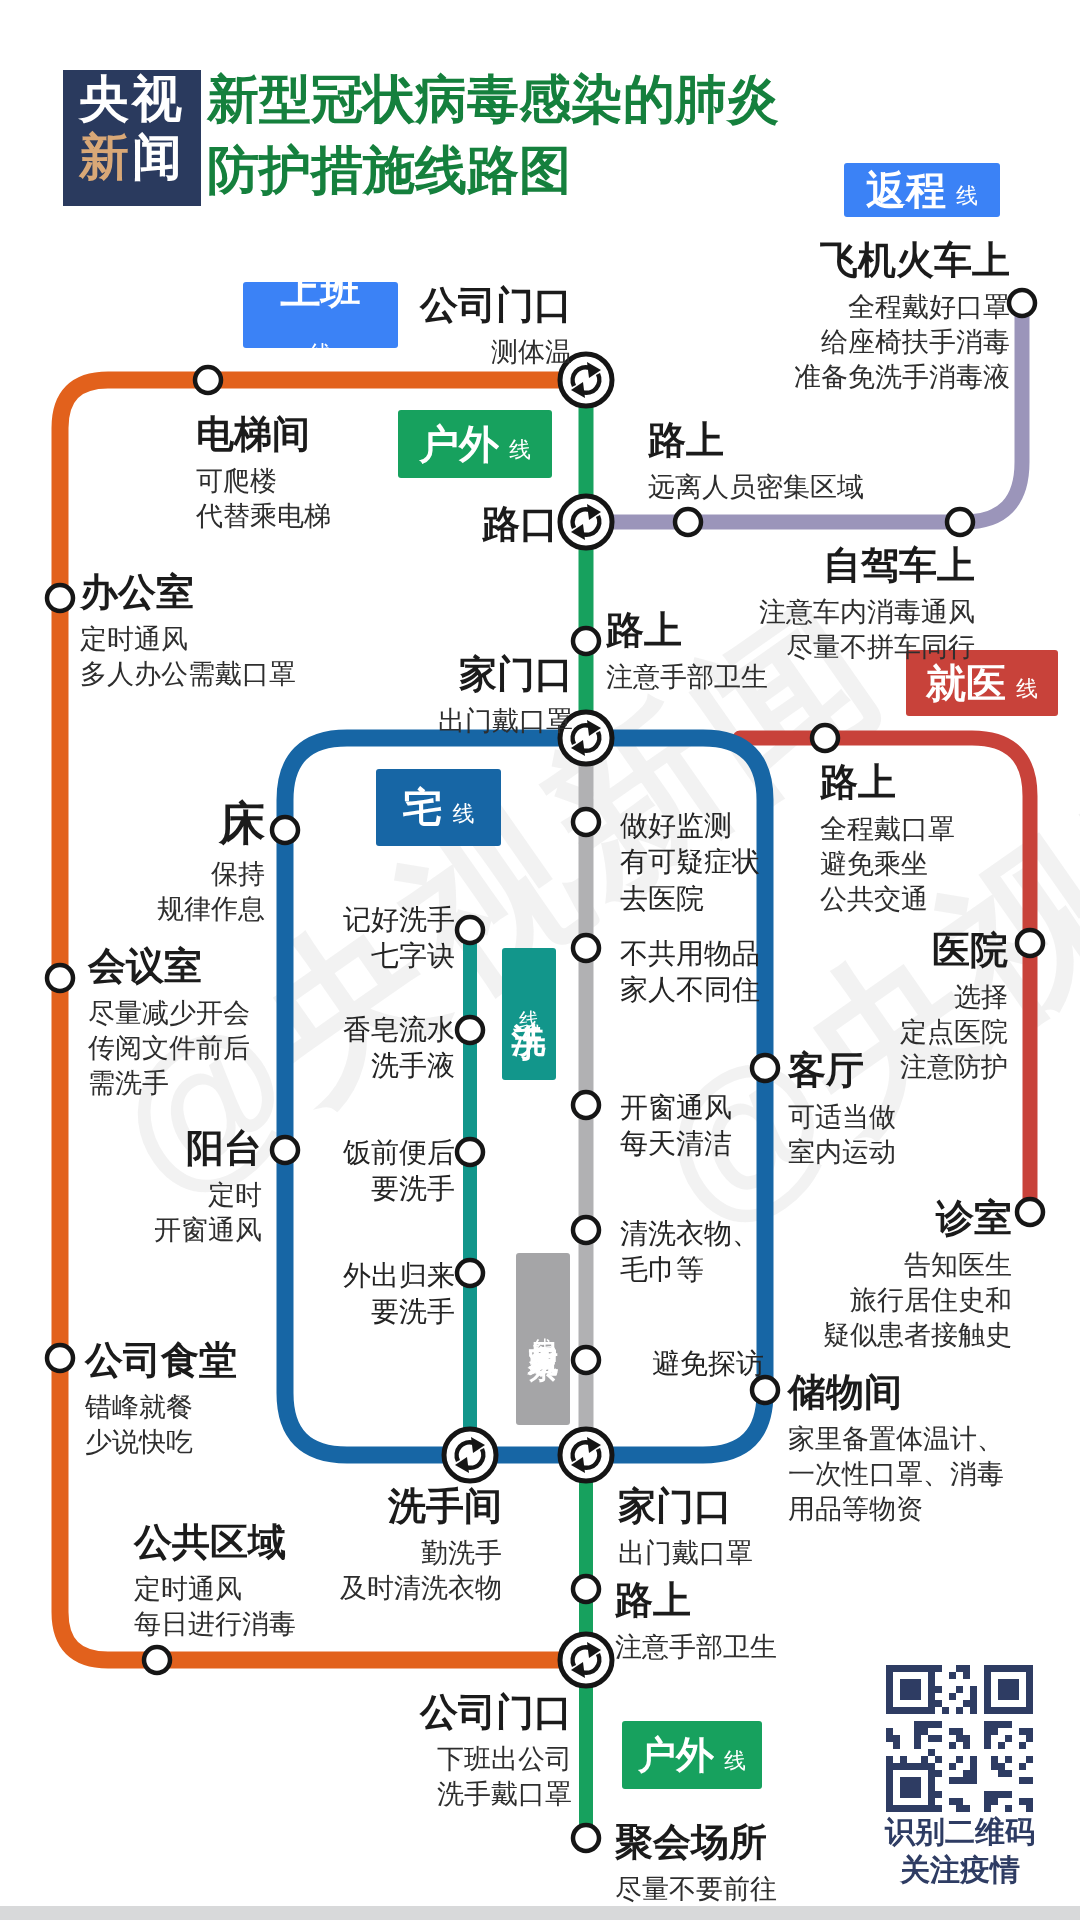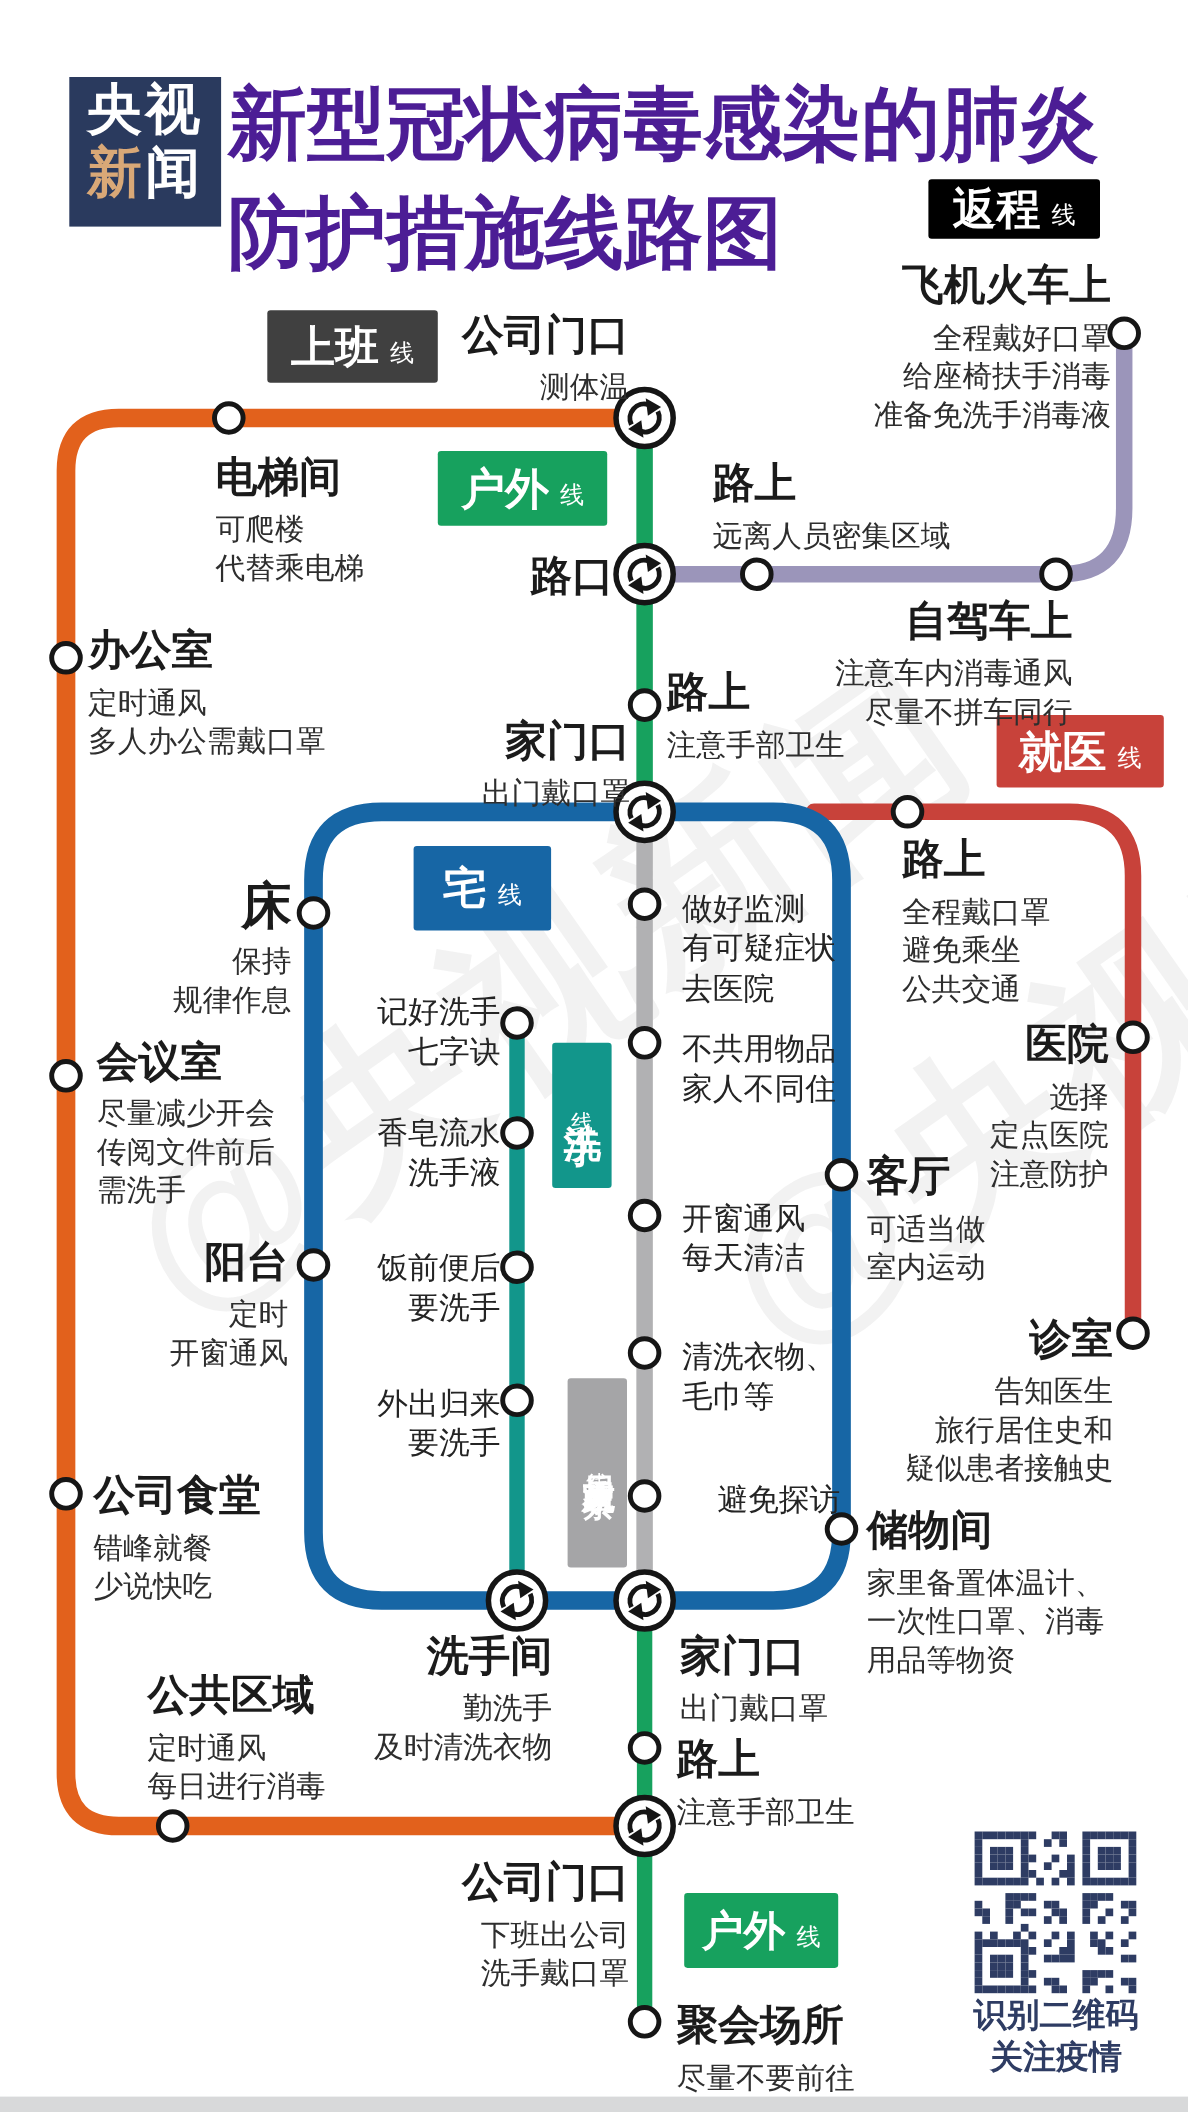--- a/index.html
+++ b/index.html
@@ -7,21 +7,21 @@
           font-family:"Liberation Sans","DejaVu Sans",sans-serif;color:#1c1c1c;}
   .net{position:absolute;left:0;top:0;}
   
   .wm{position:absolute;font-size:170px;font-weight:bold;color:rgba(90,90,90,0.08);
       white-space:nowrap;transform:rotate(-35deg);transform-origin:0 0;letter-spacing:8px;pointer-events:none;}
   
   .logo{position:absolute;left:63px;top:70px;width:138px;height:136px;background:#2a3a5e;
         display:flex;flex-direction:column;align-items:center;justify-content:flex-start;
         color:#fff;font-weight:bold;font-size:50px;line-height:1.16;letter-spacing:3px;}
   .logo .accent{color:#d9a877;}
-  .title{position:absolute;left:207px;top:64px;font-size:72px;font-weight:bold;color:#4c1d95;line-height:1.37;}
+  .title{position:absolute;left:207px;top:64px;font-size:52px;font-weight:bold;color:#15803d;line-height:1.37;}
   
   .badge{position:absolute;color:#fff;display:flex;align-items:center;justify-content:center;gap:10px;border-radius:3px;}
   .badge .bl{font-weight:bold;font-size:40px;}
   .badge .bs{font-size:22px;margin-top:12px;}
   .vbadge{position:absolute;color:#fff;display:flex;flex-direction:column;align-items:center;justify-content:center;gap:6px;border-radius:3px;}
   .vbadge .vl{writing-mode:vertical-rl;text-orientation:upright;font-weight:bold;letter-spacing:3px;line-height:1;}
   .vbadge .vs{font-size:20px;}
   
   .lb{position:absolute;line-height:1.3;}
   .lb .t{font-weight:bold;font-size:38px;color:#1b1b1b;line-height:1.2;margin-bottom:6px;}
@@ -107,29 +107,29 @@
 
   <div class="logo">
     <span>央视</span>
     <span><span class="accent">新</span><span>闻</span></span>
   </div>
   <div class="title">
     <div>新型冠状病毒感染的肺炎</div>
     <div>防护措施线路图</div>
   </div>
 
-  <div class="badge" style="left:243px;top:282px;width:155px;height:66px;background:#404040;">
+  <div class="badge" style="left:243px;top:282px;width:155px;height:66px;background:#3b82f6;flex-direction:column;">
     <span class="bl">上班</span>
       <span class="bs">线</span>
   </div>
   <div class="badge" style="left:398px;top:410px;width:154px;height:68px;background:#17a15e;">
     <span class="bl">户外</span>
       <span class="bs">线</span>
   </div>
-  <div class="badge" style="left:844px;top:163px;width:156px;height:54px;background:#000000;">
+  <div class="badge" style="left:844px;top:163px;width:156px;height:54px;background:#3b82f6;">
     <span class="bl">返程</span>
       <span class="bs">线</span>
   </div>
   <div class="badge" style="left:906px;top:650px;width:152px;height:66px;background:#c8423a;">
     <span class="bl">就医</span>
       <span class="bs">线</span>
   </div>
   <div class="badge" style="left:376px;top:769px;width:125px;height:77px;background:#1766a5;">
     <span class="bl">宅</span>
       <span class="bs">线</span>

